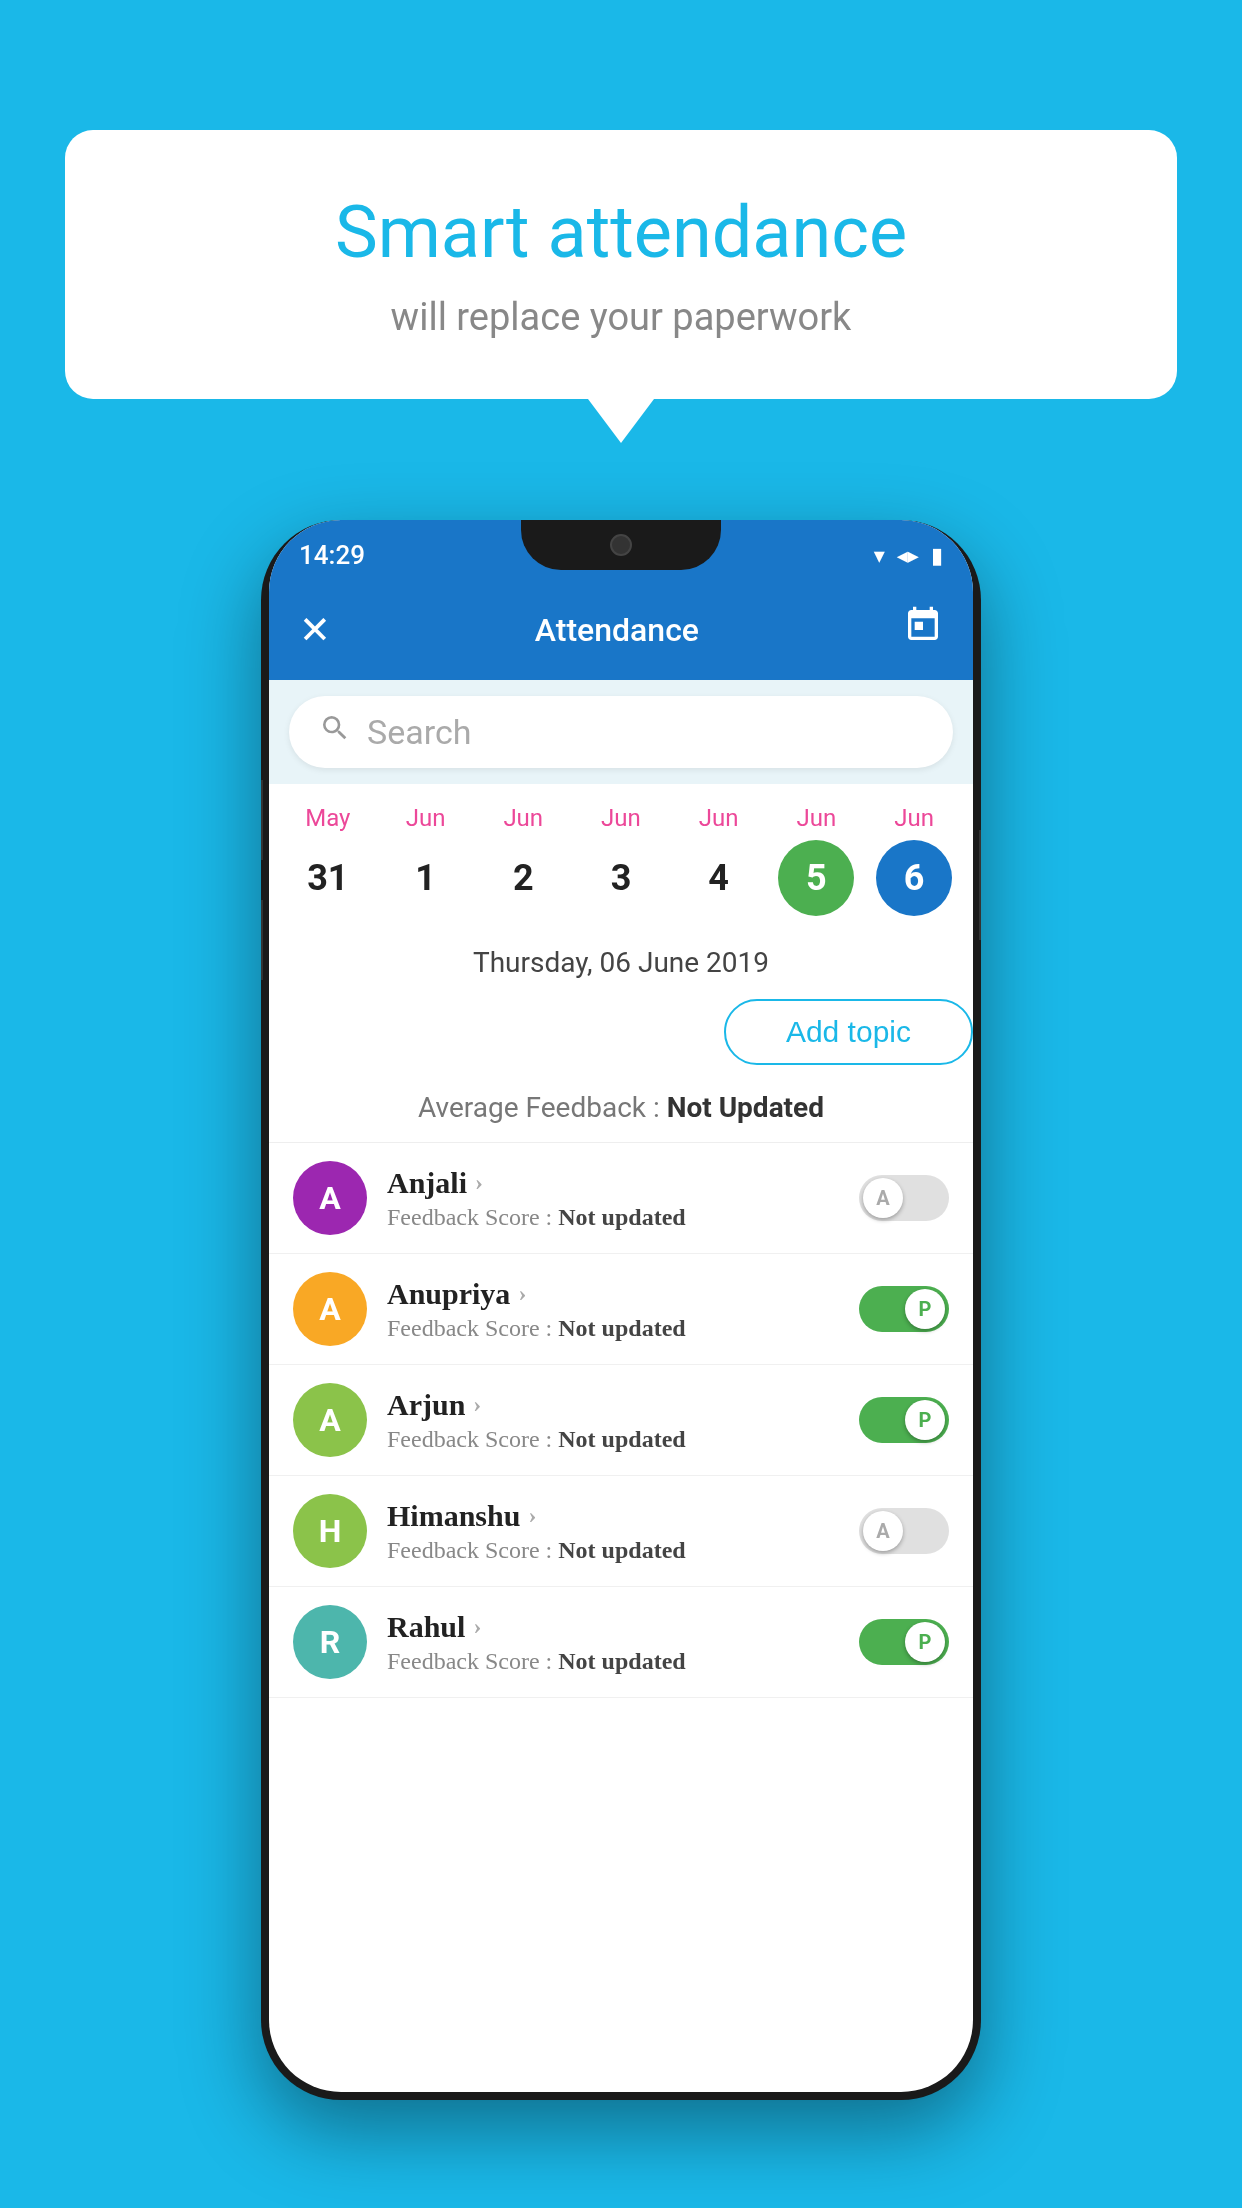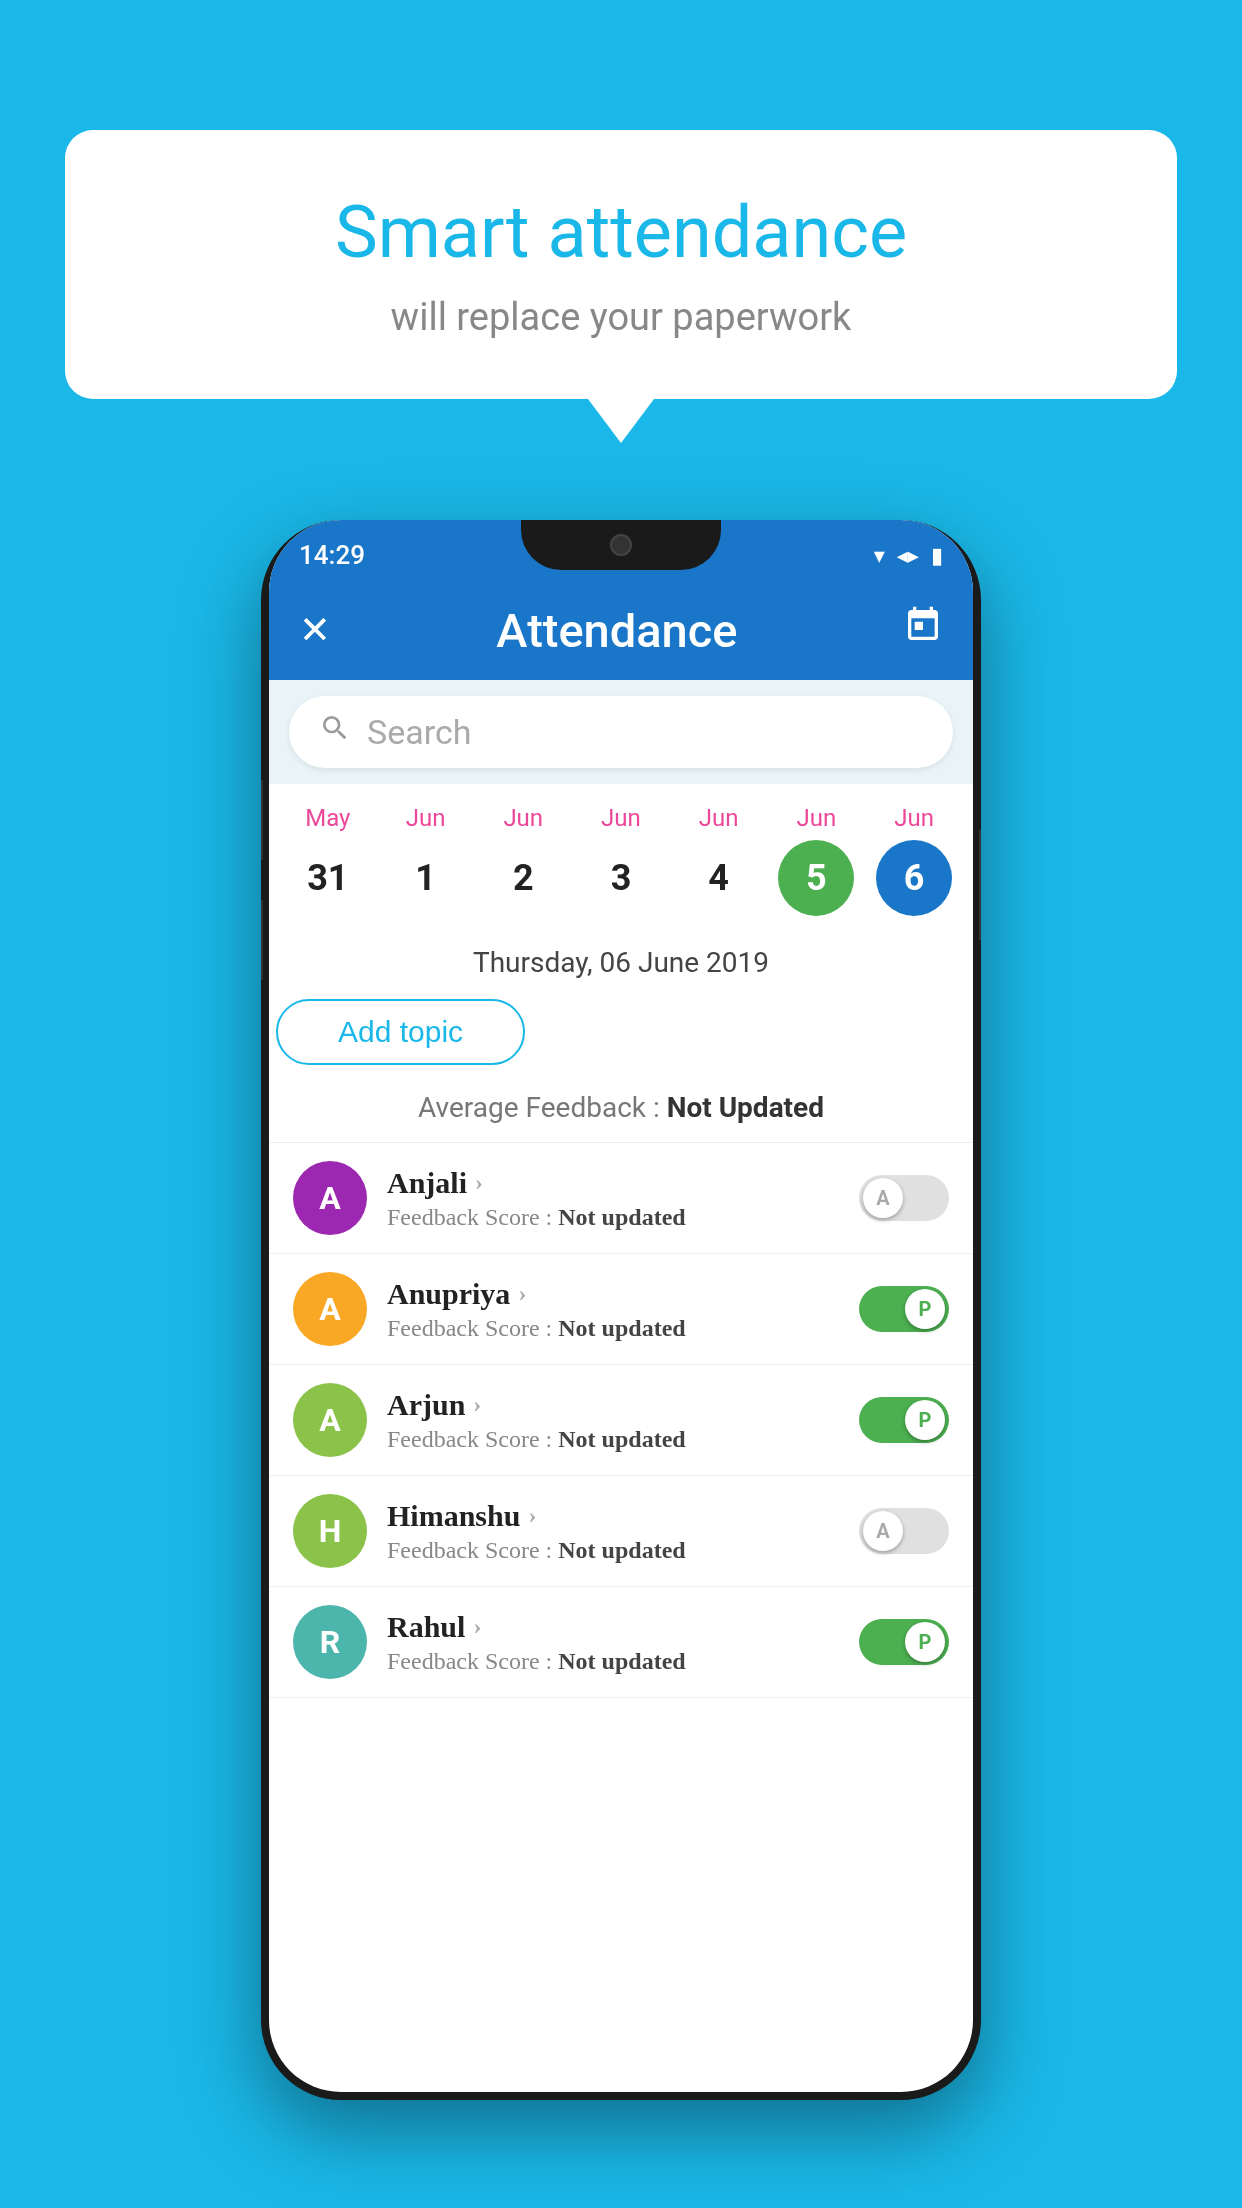--- a/index.html
+++ b/index.html
@@ -136,21 +136,21 @@
     .app-bar {
       background: #1976c8;
       height: 100px;
       display: flex;
       align-items: center;
       justify-content: space-between;
       padding: 0 30px;
     }
     .app-bar-title {
       color: white;
-      font-size: 47px;
+      font-size: 32px;
       font-weight: 500;
     }
     .app-bar-icon {
       color: white;
       font-size: 40px;
       cursor: pointer;
     }
     .close-x {
       font-size: 38px;
     }
@@ -223,23 +223,23 @@
       text-align: center;
       font-size: 28px;
       color: #444;
       padding: 20px 0 12px;
       background: white;
     }
 
     
     .add-topic-btn {
       display: flex;
-      justify-content: flex-start;
-      background: white;
-      padding: 8px 7px 18px;
+      justify-content: flex-end;
+      background: white;
+      padding: 8px 0 18px;
     }
     .add-topic-btn button {
       border: 2px solid #1ab8e8;
       border-radius: 40px;
       background: white;
       color: #1ab8e8;
       font-size: 30px;
       padding: 14px 60px;
       cursor: pointer;
     }

